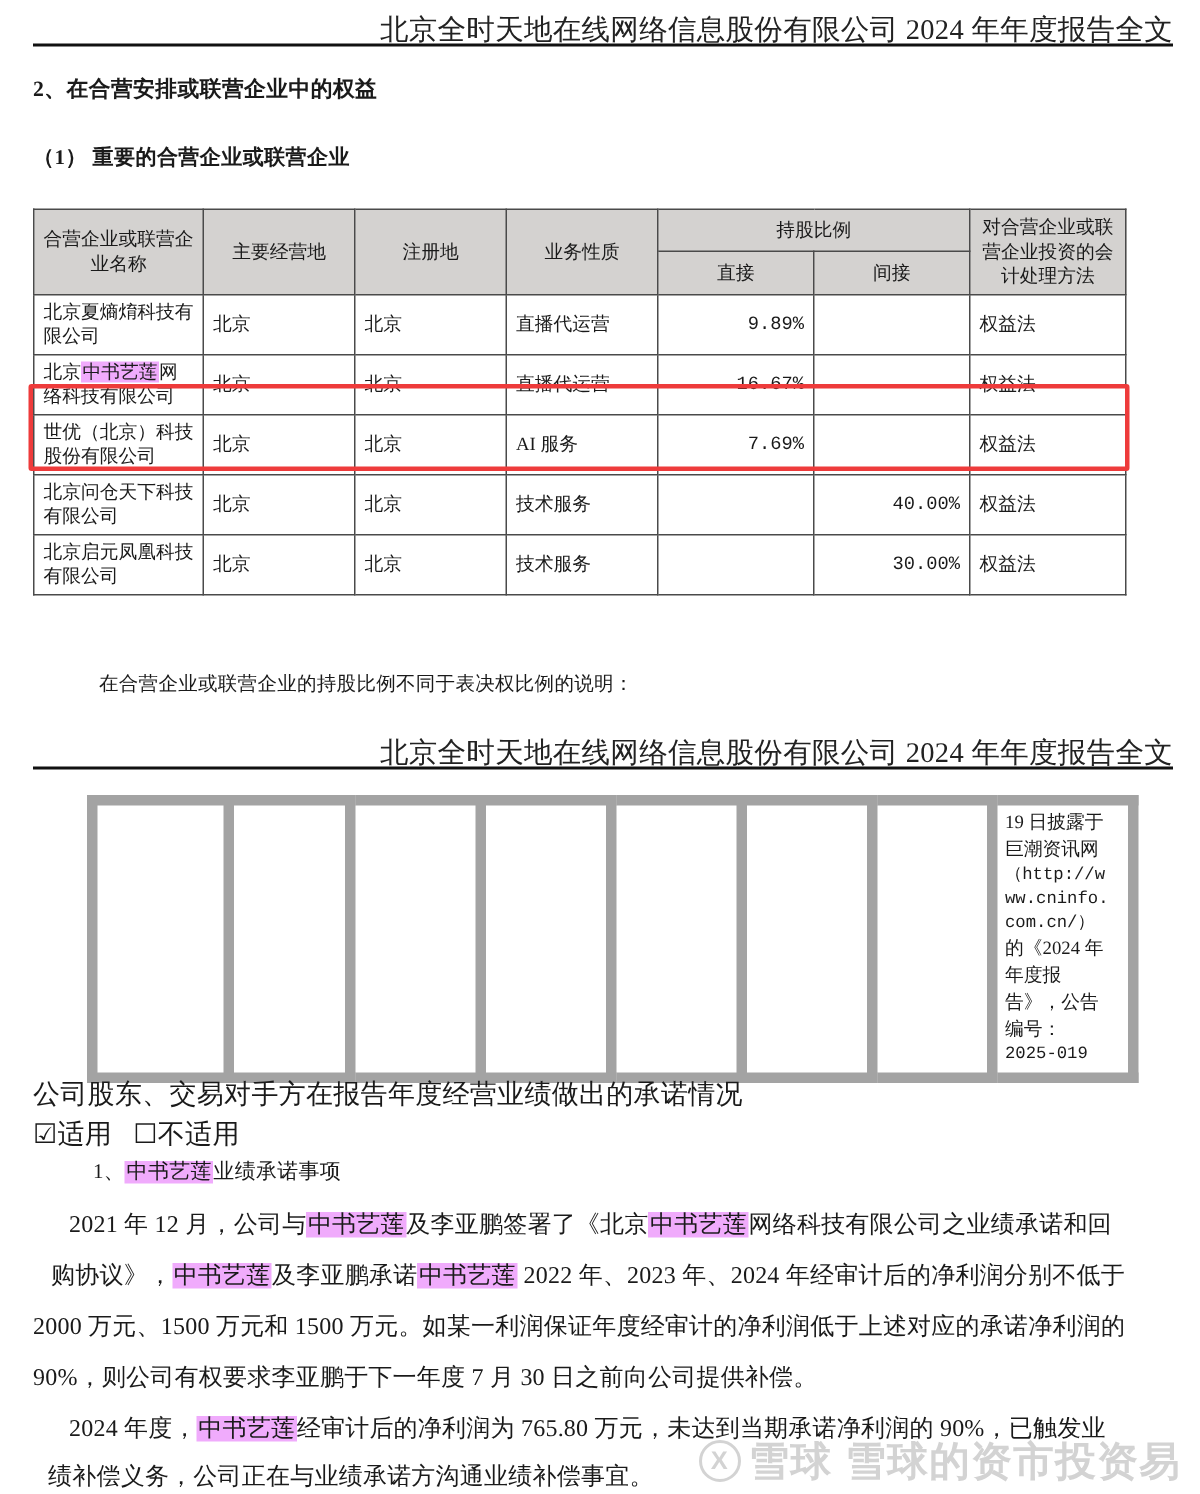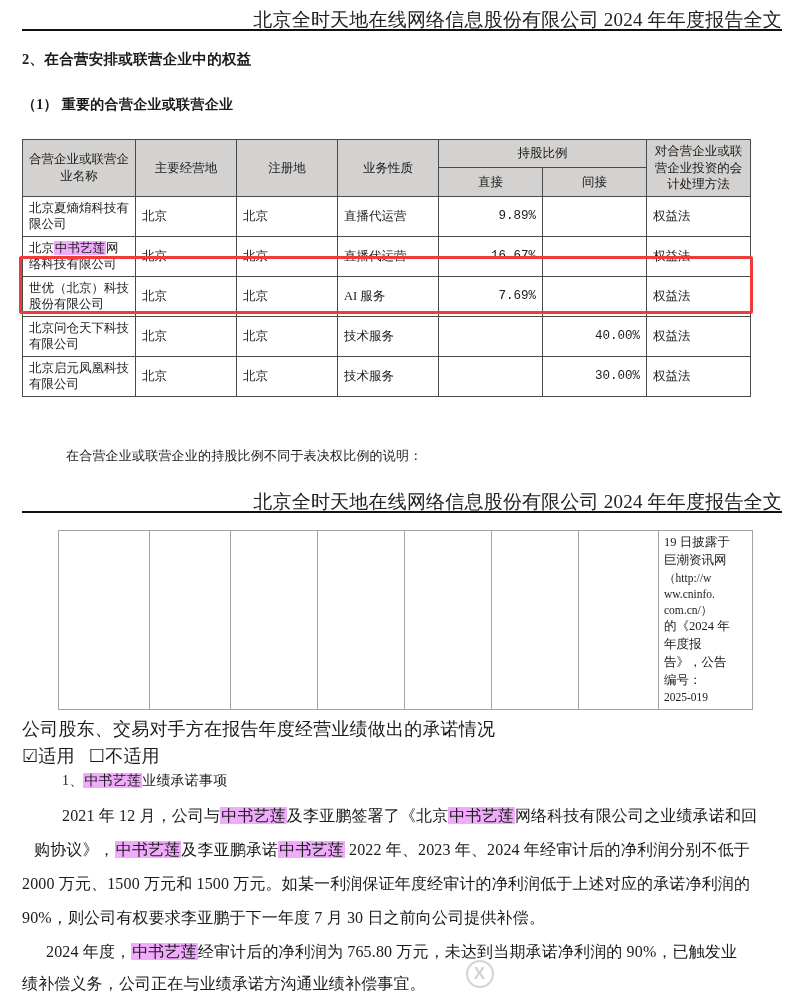--- a/index.html
+++ b/index.html
@@ -122,50 +122,50 @@
     left: 58px;
     top: 530px;
     width: 694px;
   }
   table.grid2 {
     border-collapse: collapse;
     width: 100%;
     table-layout: fixed;
   }
   table.grid2 td {
-    border: 1px solid #a3a3a3;
+    border: 7px solid #a3a3a3;
     font-size: 12.5px;
     padding: 3px 5px;
     vertical-align: top;
     line-height: 1.42;
     height: 172px;
   }
   td.t2-last { text-align: left; }
-  .mono { font-family: Liberation Serif, serif; font-size: 11.5px; }
+  .mono { font-family: Liberation Mono, monospace; font-size: 11.5px; }
 
   
   .body-line {
     position: absolute;
     left: 22px;
     font-size: 18px;
     letter-spacing: .2px;
     white-space: nowrap;
   }
 
   .b1 { top: 717px; }
   .b2 { top: 744px; font-size: 18px; }
   .b3 { top: 772px; left: 62px; font-weight: normal; font-size: 14px; }
   .par-line { position: absolute; white-space: nowrap; letter-spacing: .15px; }
 
-  .pl1 { left: 62px;  top: 806px; }
+  .pl1 { left: 46px;  top: 806px; }
   .pl2 { left: 34px;  top: 840px; }
   .pl3 { left: 22px;  top: 874px; }
   .pl4 { left: 22px;  top: 908px; }
   .pl5 { left: 46px;  top: 942px; }
-  .pl6 { left: 22px;  top: 974px; }
+  .pl6 { left: 32px;  top: 974px; }
 
   
   .watermark {
     position: absolute;
     left: 466px;
     top: 952px;
     width: 330px;
     height: 44px;
     opacity: .30;
     pointer-events: none;
@@ -352,13 +352,14 @@
 <div class="par-line pl4">90%，则公司有权要求李亚鹏于下一年度 7 月 30 日之前向公司提供补偿。</div>
 
 <div class="par-line pl5">
   <span>2024 年度，</span><span class="hl">中书艺莲</span><span>经审计后的净利润为 765.80 万元，未达到当期承诺净利润的 90%，已触发业</span>
 </div>
 
 <div class="par-line pl6">绩补偿义务，公司正在与业绩承诺方沟通业绩补偿事宜。</div>
 
 <div class="watermark">
   <span class="wm-logo">X</span>
+  <span>雪球  雪球的资市投资易</span>
 </div>
 
 </body></html>

